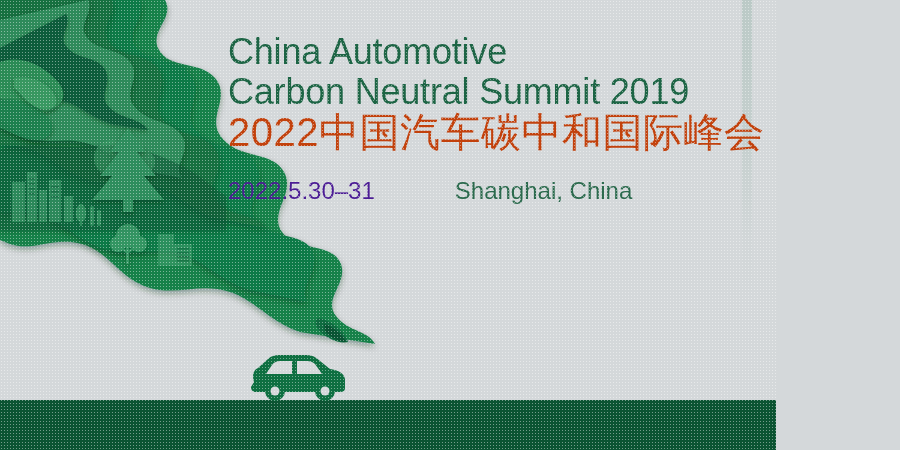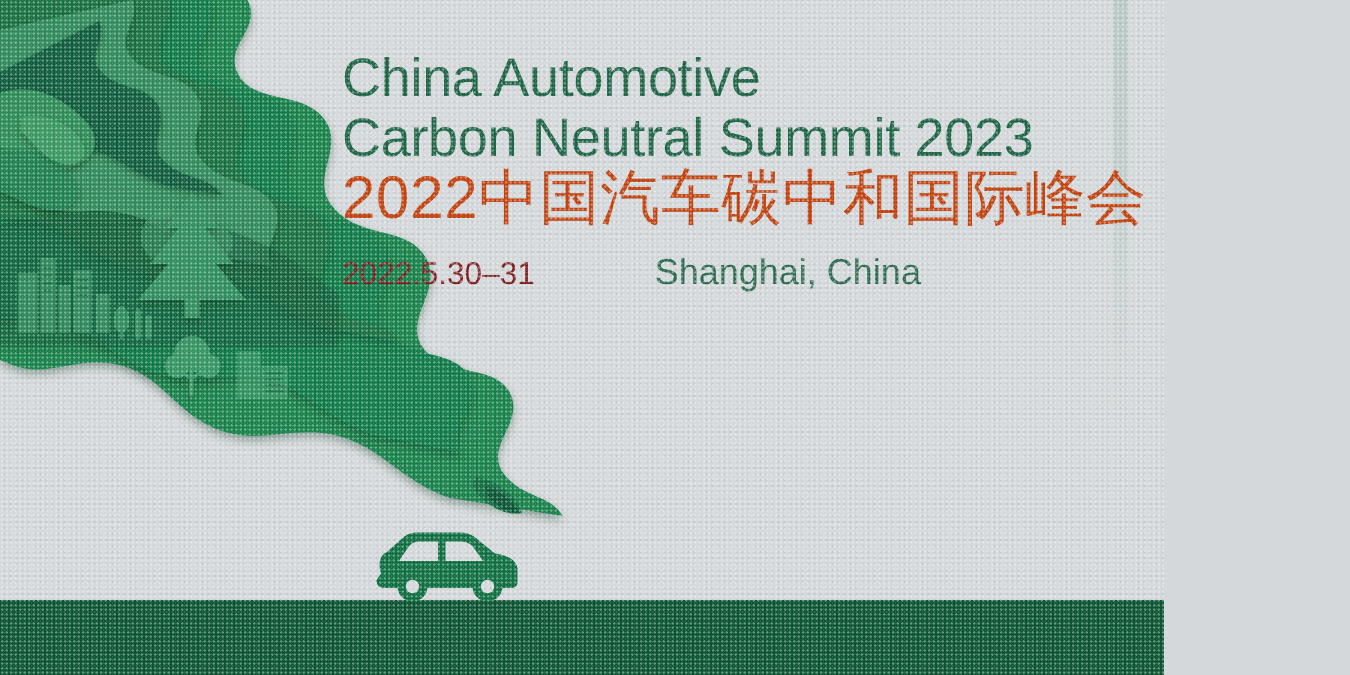--- a/index.html
+++ b/index.html
@@ -87,22 +87,22 @@
     white-space:nowrap;
     color:#c2410c;
     margin-top:-2px;
   }
   .meta-row {
     margin-top:14px;
     display:flex;
     align-items:baseline;
     white-space:nowrap;
   }
-  .meta-date { font-size:21px; line-height:28px; color:#7f1d1d; }
-  .meta-place { font-size:24px; line-height:28px; color:#2b6a4d; margin-left:80px; }
+  .meta-date { font-size:24px; line-height:28px; color:#4c1d95; }
+  .meta-place { font-size:24px; line-height:28px; color:#2b6a4d; margin-left:80px;margin-top:9px; }
 </style>
 </head>
 <body>
 
 <div id="poster">
 
   <div class="stripes">
     <div class="stripe s3"></div>
     <div class="stripe s1"></div>
     <div class="stripe s2"></div>
@@ -285,21 +285,21 @@
       <circle cx="29" cy="43" r="4.5" fill="#d4d8da"></circle>
       <circle cx="79" cy="43" r="10" fill="#0e6f41"></circle>
       <circle cx="79" cy="43" r="4.5" fill="#d4d8da"></circle>
     </svg>
   </div>
 
   <div class="ground"></div>
 
   <div class="text-block">
     <div class="title-line">China Automotive</div>
-    <div class="title-line">Carbon Neutral Summit 2023</div>
+    <div class="title-line">Carbon Neutral Summit 2019</div>
     <div class="title-cn">2022中国汽车碳中和国际峰会</div>
     <div class="meta-row">
       <span class="meta-date">2022.5.30–31</span>
       <span class="meta-place">Shanghai, China</span>
     </div>
   </div>
 
   <div class="grain"></div>
 </div>
 

